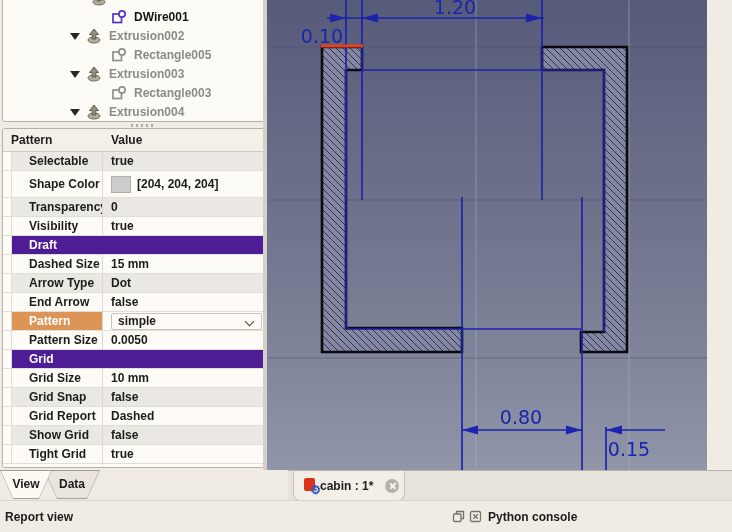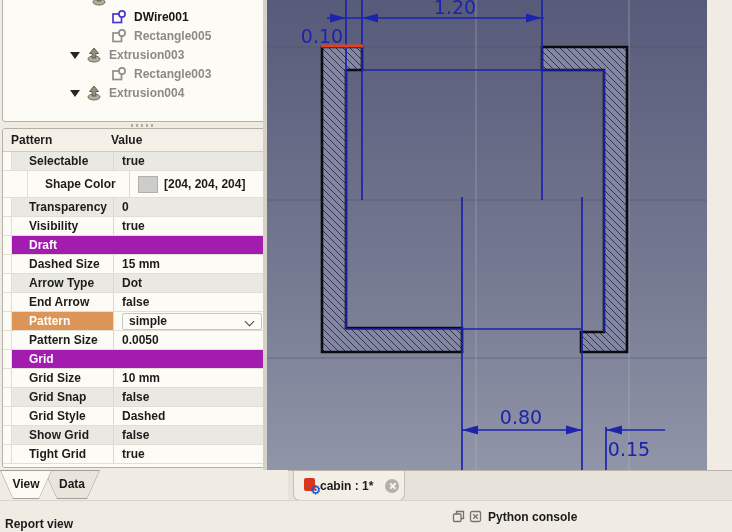--- a/index.html
+++ b/index.html
@@ -49,27 +49,27 @@
   .prop-box { position:absolute; left:2px; top:128px; width:285px; height:340px;
     background:#fdfbf5; border:1px solid #b5b1a9; border-radius:3px; overflow:hidden; }
   .ptable { position:absolute; left:0; top:0; width:262px; bottom:0; background:#fdfbf5; }
   .phead { display:flex; height:23px; align-items:center; background:#f4f0e8;
     border-bottom:1px solid #cfcbc3; font-weight:700; }
   .phead .h1 { padding-left:8px; width:100px; }
   .phead .h2 { padding-left:8px; }
   .prow2 { display:flex; height:19px; align-items:center; border-bottom:1px solid #e2ded6;
     font-weight:700; background:#fdfbf5; }
   .prow2.alt { background:#e9e8e2; }
-  .prow2.tall { height:27px;padding-left:16px; }
+  .prow2.tall { height:27px; }
   .prow2 .gutter { width:9px; align-self:stretch; background:#fdfbf5;
     border-right:1px solid #e2ded6; flex:0 0 auto; }
-  .prow2 .plabel { width:102px; padding-left:17px; flex:0 0 auto; align-self:stretch;
+  .prow2 .plabel { width:91px; padding-left:17px; flex:0 0 auto; align-self:stretch;
     display:flex; align-items:center; border-right:1px solid #dcd8d0; overflow:hidden; white-space:nowrap; }
   .prow2 .pvalue { padding-left:8px; flex:1; display:flex; align-items:center; overflow:hidden; white-space:nowrap; }
-  .prow2.section { background:#a21caf; }
+  .prow2.section { background:#4c1d95; }
   .prow2.section .seclabel { color:#fdfdfb; padding-left:17px; }
   .prow2.combo-row .plabel { background:#dd9557; color:#fff; border-right:1px solid #dcd8d0; }
   .swatch { width:20px; height:17px; background:#cccccc; border:1px solid #b4b0a8;
     margin-right:6px; flex:0 0 auto; }
   .combo { position:relative; height:17px; flex:1; margin-right:3px; background:#fdfbf5;
     border:1px solid #c9c5bd; border-radius:2px; display:flex; align-items:center; padding-left:6px; }
   .combo .cchev { position:absolute; right:8px; top:4px; width:7px; height:7px;
     border-left:1.6px solid #4a463e; border-top:1.6px solid #4a463e; transform:rotate(225deg); }
   
   .pscroll { position:absolute; right:1px; top:0; width:21px; bottom:0;
@@ -108,21 +108,21 @@
   .closecircle { position:relative; width:14px; height:14px; border-radius:50%;
     background:#b5b1a9; margin-left:12px; flex:0 0 auto; }
   .closecircle::before, .closecircle::after { content:""; position:absolute; left:3.2px; top:6.2px;
     width:7.6px; height:1.8px; background:#f5f3ee; border-radius:1px; }
   .closecircle::before { transform:rotate(45deg); }
   .closecircle::after { transform:rotate(-45deg); }
 
   
   .statusbar { position:relative; height:32px; background:#f0ece4;
     border-top:1px solid #d8d4cc; }
-  .statusbar .rv { position:absolute; left:5px; top:16px; font-weight:700; }
+  .statusbar .rv { position:absolute; left:5px; top:9px; font-weight:700; }
   .statusbar .pc { position:absolute; left:488px; top:9px; font-weight:700; }
   .sicon { position:absolute; top:9px; width:13px; height:13px; }
   .sicon.float { left:452px; }
   .sicon.xbox { left:469px; }
 
   
   .vp-svg { display:block; }
   .dimtext { font-family:"DejaVu Sans", sans-serif; font-size:19px; }
 </style>
 </head>
@@ -149,20 +149,30 @@
           <div class="trow child selected-item">
             <span class="ticon">
               <svg width="16" height="16" viewBox="0 0 16 16">
                 <rect x="2" y="5" width="8.5" height="8.5" fill="none" stroke="#4b35cf" stroke-width="1.7"></rect>
                 <circle cx="11" cy="5" r="3.1" fill="#fdfbf5" stroke="#4b35cf" stroke-width="1.7"></circle>
               </svg>
             </span>
             <span class="lbl">DWire001</span>
           </div>
 
+          <div class="trow">
+            <span class="exp"></span>
+            <span class="ticon">
+              <svg width="16" height="16" viewBox="0 0 16 16">
+                <ellipse cx="8" cy="12" rx="6" ry="3" fill="#b3ad9c" stroke="#6e6a5e"></ellipse>
+                <path d="M8 1 L12.5 6.5 L9.8 6.5 L9.8 11 L6.2 11 L6.2 6.5 L3.5 6.5 Z" fill="#93907f" stroke="#5f5b50"></path>
+              </svg>
+            </span>
+            <span class="lbl">Extrusion002</span>
+          </div>
 
           <div class="trow child">
             <span class="ticon">
               <svg width="16" height="16" viewBox="0 0 16 16">
                 <rect x="2" y="5" width="8.5" height="8.5" fill="none" stroke="#8f8f8a" stroke-width="1.7"></rect>
                 <circle cx="11" cy="5" r="3.1" fill="#fdfbf5" stroke="#8f8f8a" stroke-width="1.7"></circle>
               </svg>
             </span>
             <span class="lbl">Rectangle005</span>
           </div>
@@ -305,21 +315,21 @@
           </div>
 
           <div class="prow2 alt">
             <div class="gutter"></div>
             <div class="plabel">Grid Snap</div>
             <div class="pvalue">false</div>
           </div>
 
           <div class="prow2">
             <div class="gutter"></div>
-            <div class="plabel">Grid Style</div>
+            <div class="plabel">Grid Report</div>
             <div class="pvalue">Dashed</div>
           </div>
 
           <div class="prow2 alt">
             <div class="gutter"></div>
             <div class="plabel">Show Grid</div>
             <div class="pvalue">false</div>
           </div>
 
           <div class="prow2">

